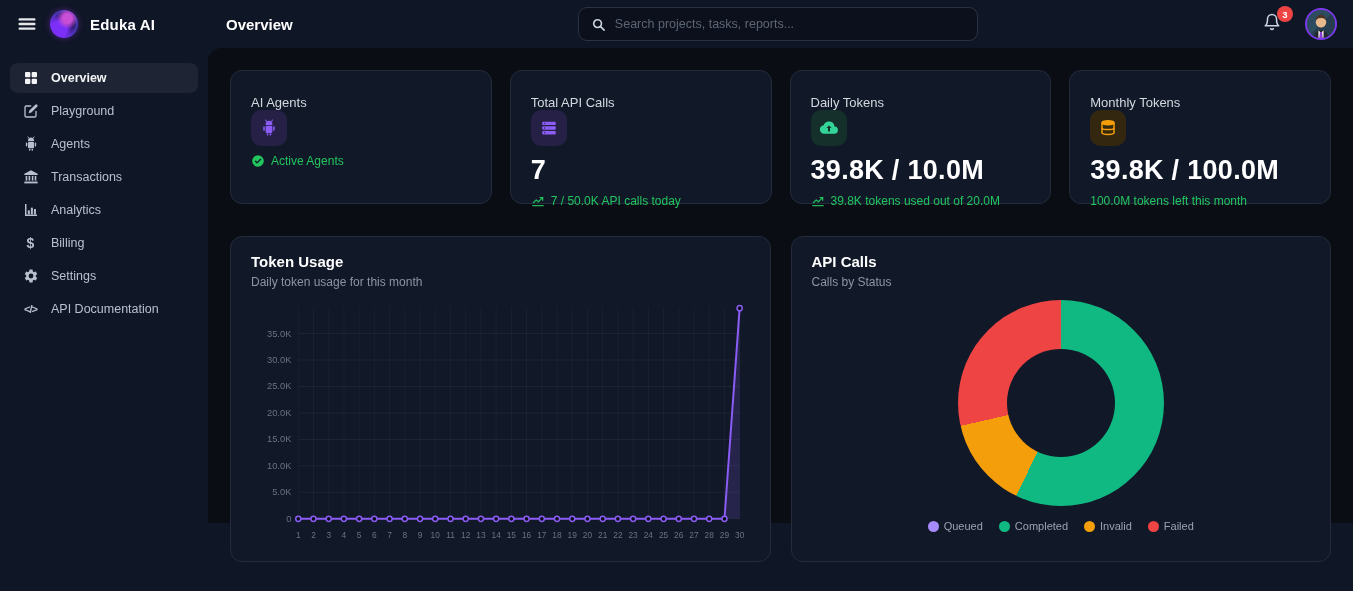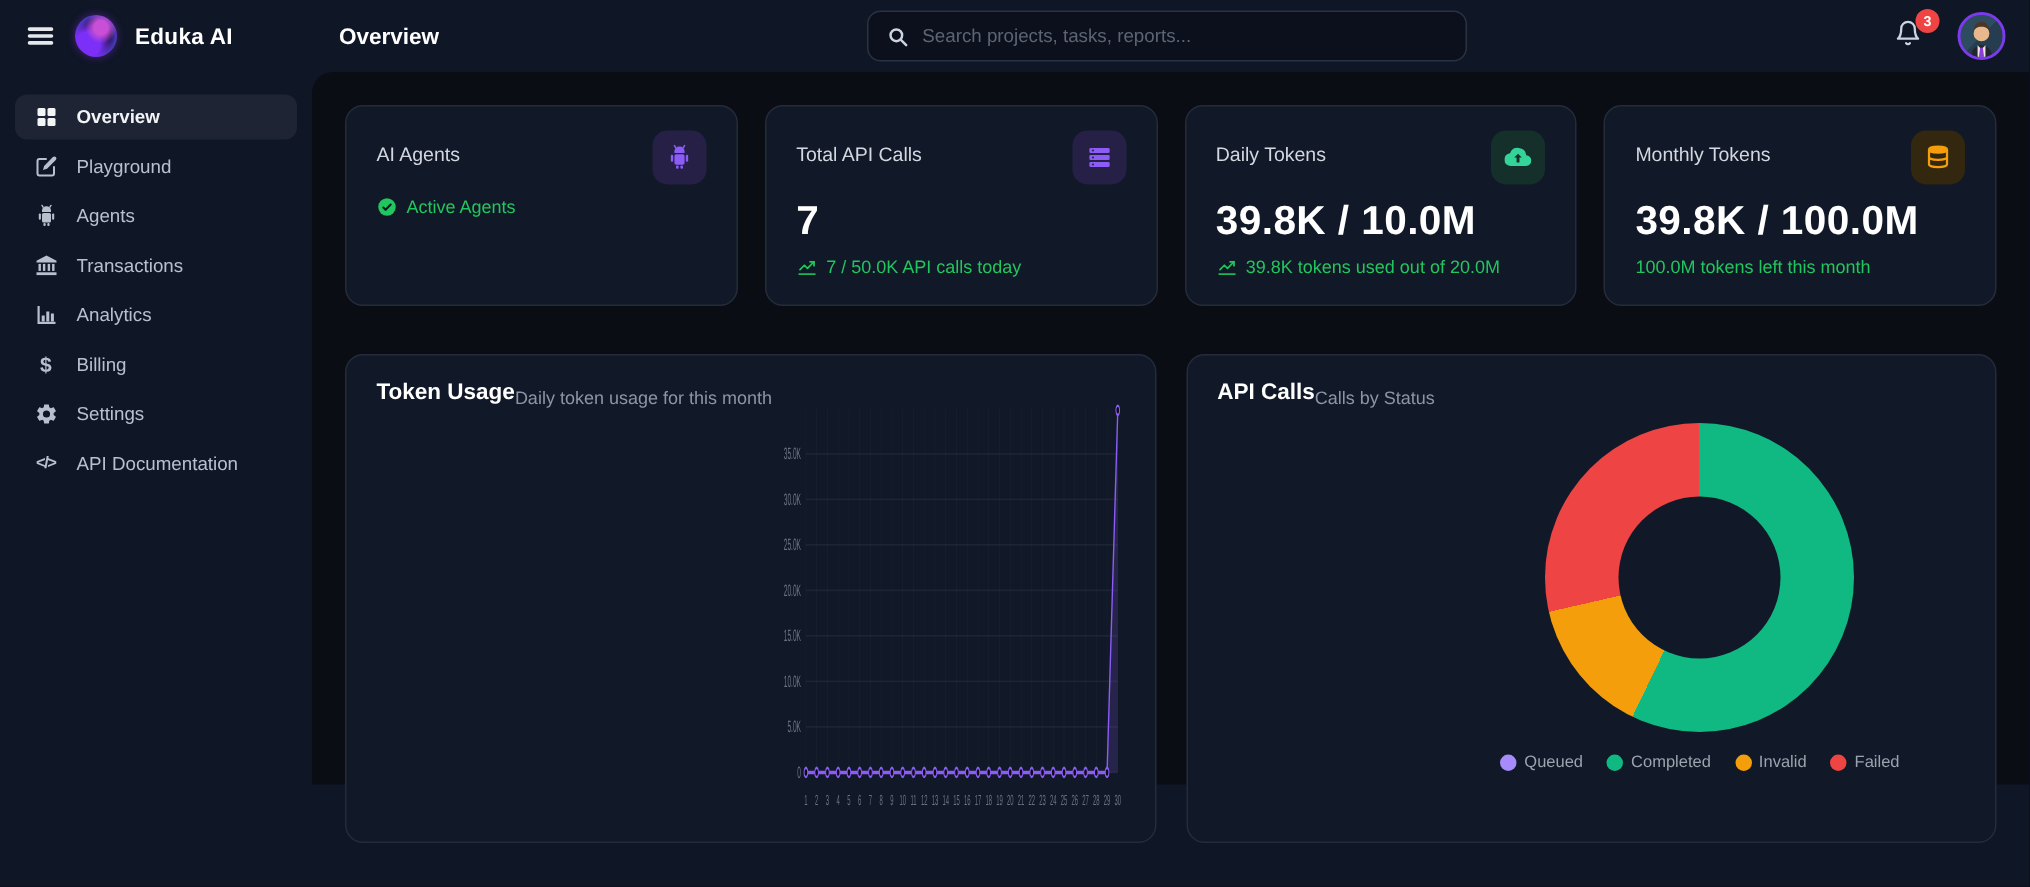--- a/index.html
+++ b/index.html
@@ -41,32 +41,32 @@
   .side-item.active { background:#1e2434; color:#f3f4f6; font-weight:700; }
   .side-item .ic { width:17px; height:17px; display:flex; align-items:center; justify-content:center; flex-shrink:0; }
   .side-item .ic svg { width:16px; height:16px; }
   .txt-icon { font-weight:700; font-size:14px; }
 
   .main { flex:1; background:#0a0d14; border-top-left-radius:14px; padding:22px; min-width:0; }
 
   
   .stat-grid { display:grid; grid-template-columns:repeat(4, 1fr); gap:18px; }
   .stat-card { background:#111827; border:1px solid #242c3c; border-radius:12px; height:134px; padding:16px 20px; }
-  .stat-top { display:flex; justify-content:space-between; align-items:flex-start; }
+  .stat-top { display:flex; justify-content:space-between; align-items:flex-start;flex-direction:column; }
   .stat-label { font-size:13px; color:#d3d8e0; margin-top:8px; }
   .icon-tile { width:36px; height:36px; border-radius:10px; display:flex; align-items:center; justify-content:center; }
   .icon-tile svg { width:18px; height:18px; }
   .stat-value { font-size:27px; font-weight:700; color:#ffffff; margin-top:9px; letter-spacing:.3px; }
   .stat-sub { margin-top:8px; font-size:12px; color:#22c55e; display:flex; align-items:center; gap:6px; }
   .stat-sub svg { width:14px; height:14px; flex-shrink:0; }
 
   
   .charts-row { display:grid; grid-template-columns:1fr 1fr; gap:20px; margin-top:32px; }
   .chart-card { background:#111827; border:1px solid #242c3c; border-radius:12px; height:326px; padding:16px 20px;
-                display:flex; flex-direction:row; }
+                display:flex; flex-direction:column; }
   .chart-title { font-size:15px; font-weight:700; color:#ffffff; }
   .chart-subtitle { font-size:12px; color:#8d95a5; margin-top:5px; }
   .line-chart-wrap { flex:1; margin-top:10px; }
   .line-chart-wrap svg { width:100%; height:100%; }
 
   .donut-area { flex:1; display:flex; flex-direction:column; align-items:center; justify-content:center; }
   .donut { width:206px; height:206px; border-radius:50%; position:relative; }
   .donut-hole { position:absolute; left:50%; top:50%; width:108px; height:108px; transform:translate(-50%,-50%);
                 border-radius:50%; background:#111827; }
   .legend { display:flex; justify-content:center; gap:16px; margin-top:14px; margin-bottom:2px; }

